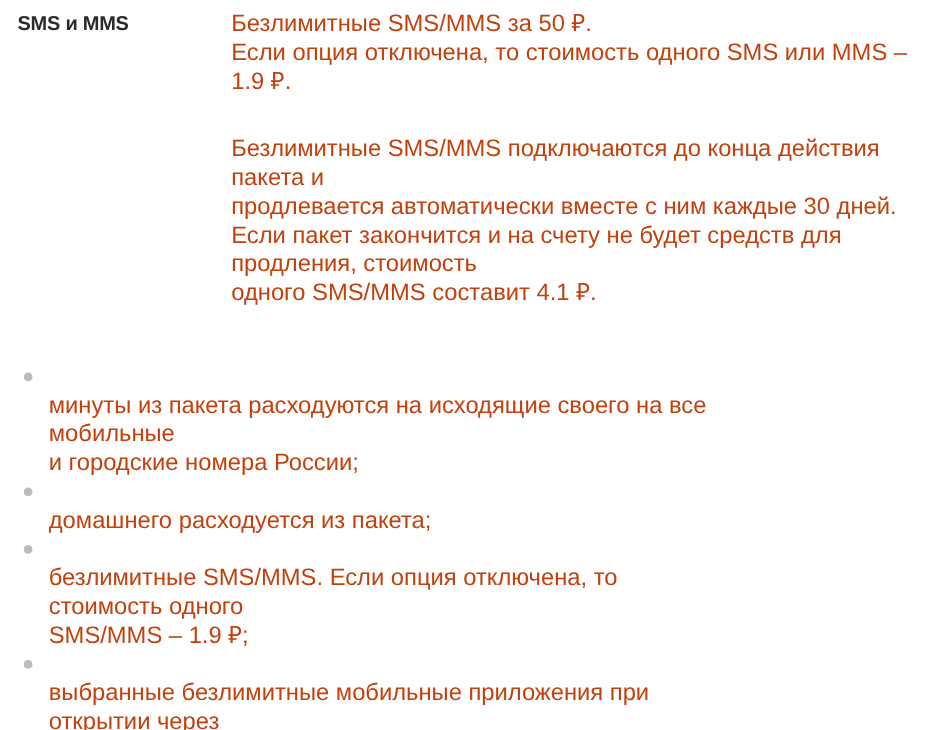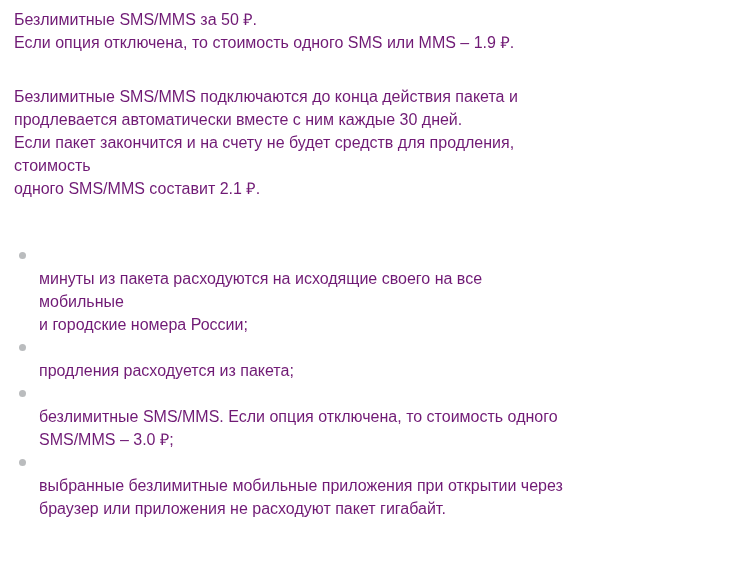--- a/index.html
+++ b/index.html
@@ -30,22 +30,22 @@
     width: 171px;
     font-size: 16px;
     font-weight: 700;
     color: #292b2e;
     line-height: 23px;
     letter-spacing: -0.2px;
   }
   .row-content {
     flex: 1 1 auto;
     max-width: 552px;
-    font-size: 16px;
-    color: #701a75;
+    font-size: 19px;
+    color: #c2410c;
     line-height: 23px;
   }
   .row-content p {
     margin: 0;
     white-space: pre-line;
   }
   .para-gap {
     margin-bottom: 31px !important;
   }
   ul.bullet-list {
@@ -67,43 +67,44 @@
     border-radius: 50%;
     background: #babcbe;
   }
 </style>
 </head>
 <body>
 
 <div class="page">
 
   <div class="row">
+    <div class="row-title">SMS и MMS</div>
     <div class="row-content">
       <p class="para-gap">Безлимитные SMS/MMS за 50 ₽.
 Если опция отключена, то стоимость одного SMS или MMS – 1.9 ₽.</p>
       <p>Безлимитные SMS/MMS подключаются до конца действия пакета и
 продлевается автоматически вместе с ним каждые 30 дней.
 Если пакет закончится и на счету не будет средств для продления, стоимость
-одного SMS/MMS составит 2.1 ₽.</p>
+одного SMS/MMS составит 4.1 ₽.</p>
     </div>
   </div>
 
   <div class="row">
     <div class="row-content">
       <ul class="bullet-list">
         <li>
           <span class="dot"></span><span>минуты из пакета расходуются на исходящие своего на все мобильные
 и городские номера России;</span>
         </li>
         <li>
-          <span class="dot"></span><span>продления расходуется из пакета;</span>
+          <span class="dot"></span><span>домашнего расходуется из пакета;</span>
         </li>
         <li>
           <span class="dot"></span><span>безлимитные SMS/MMS. Если опция отключена, то стоимость одного
-SMS/MMS – 3.0 ₽;</span>
+SMS/MMS – 1.9 ₽;</span>
         </li>
         <li>
           <span class="dot"></span><span>выбранные безлимитные мобильные приложения при открытии через
 браузер или приложения не расходуют пакет гигабайт.</span>
         </li>
       </ul>
 
     </div>
   </div>
 

